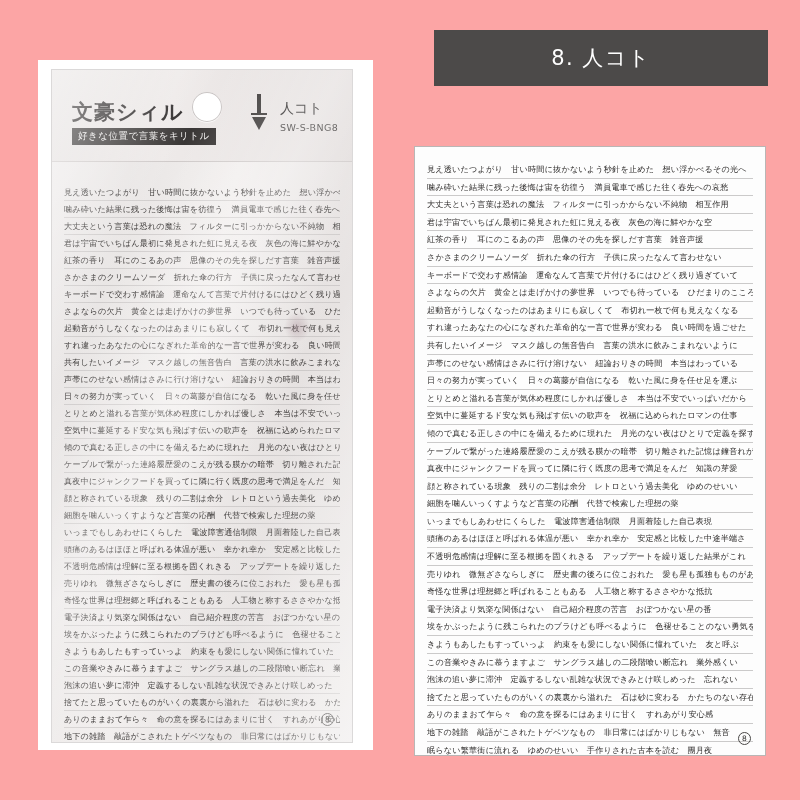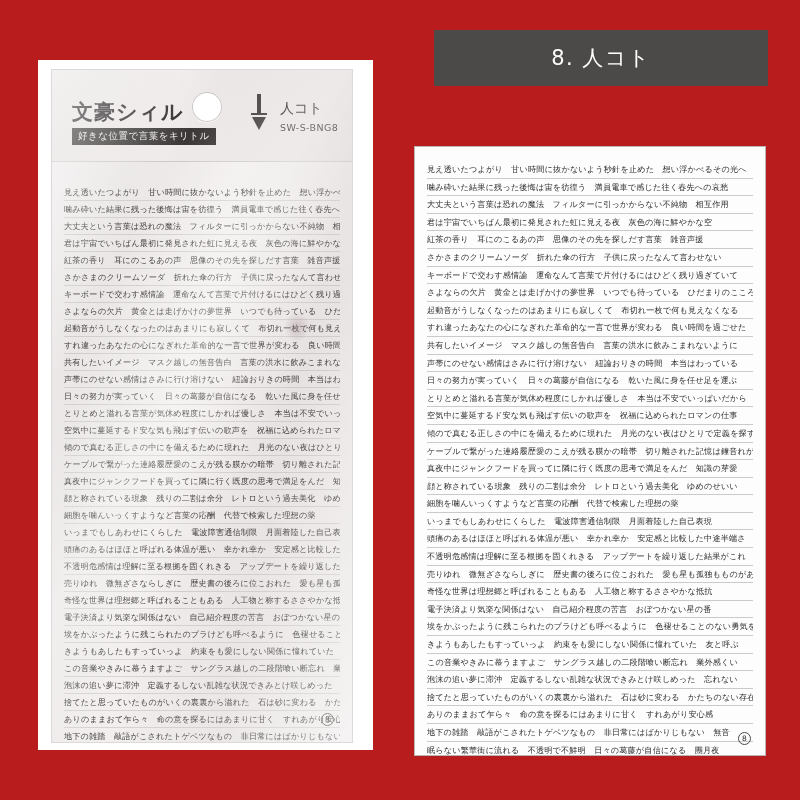--- a/index.html
+++ b/index.html
@@ -6,21 +6,21 @@
   html, body {
     margin: 0; padding: 0;
     width: 800px; height: 800px;
     background: #ffffff;
     font-family: "DejaVu Sans", "Liberation Sans", sans-serif;
     overflow: hidden;
   }
   #root {
     position: relative;
     width: 800px; height: 800px;
-    background: #b91c1c;
+    background: #fca5a5;
   }
 
   
   .photo {
     position: absolute;
     left: 38px; top: 60px;
     width: 335px; height: 690px;
     background: #ffffff;
   }
   .pkg {
@@ -242,18 +242,18 @@
         <div class="sheet-line">売りゆれ　微無ざさならしぎに　歴史書の後ろに位こおれた　愛も星も孤独もものがある</div>
         <div class="sheet-line">奇怪な世界は理想郷と呼ばれることもある　人工物と称するささやかな抵抗</div>
         <div class="sheet-line">電子決済より気楽な関係はない　自己紹介程度の苦言　おぼつかない星の番</div>
         <div class="sheet-line">埃をかぶったように残こられたのブラけども呼べるように　色褪せることのない勇気を称える</div>
         <div class="sheet-line">きようもあしたもすっていっよ　約束をも愛にしない関係に憧れていた　友と呼ぶ</div>
         <div class="sheet-line">この音業やきみに慕うますよご　サングラス越しの二段階喰い断忘れ　業外感くい</div>
         <div class="sheet-line">泡沫の追い夢に滞沖　定義するしない乱雑な状況できみとけ咲しめった　忘れない</div>
         <div class="sheet-line">捨てたと思っていたものがいくの裏裏から溢れた　石は砂に変わる　かたちのない存在</div>
         <div class="sheet-line">ありのままおて乍ら々　命の意を探るにはあまりに甘く　すれあがり安心感</div>
         <div class="sheet-line">地下の雑踏　敲語がこされたトゲベツなもの　非日常にはばかりじもない　無音</div>
-        <div class="sheet-line">眠らない繁華街に流れる　不透明で不鮮明　日々の葛藤が自信になる　團月夜</div>
+        <div class="sheet-line">眠らない繁華街に流れる　ゆめのせいい　手作りされた古本を読む　團月夜</div>
       </div>
     <div class="sheet-pagenum">8</div>
   </div>
 
 </div>
 
 </body></html>

